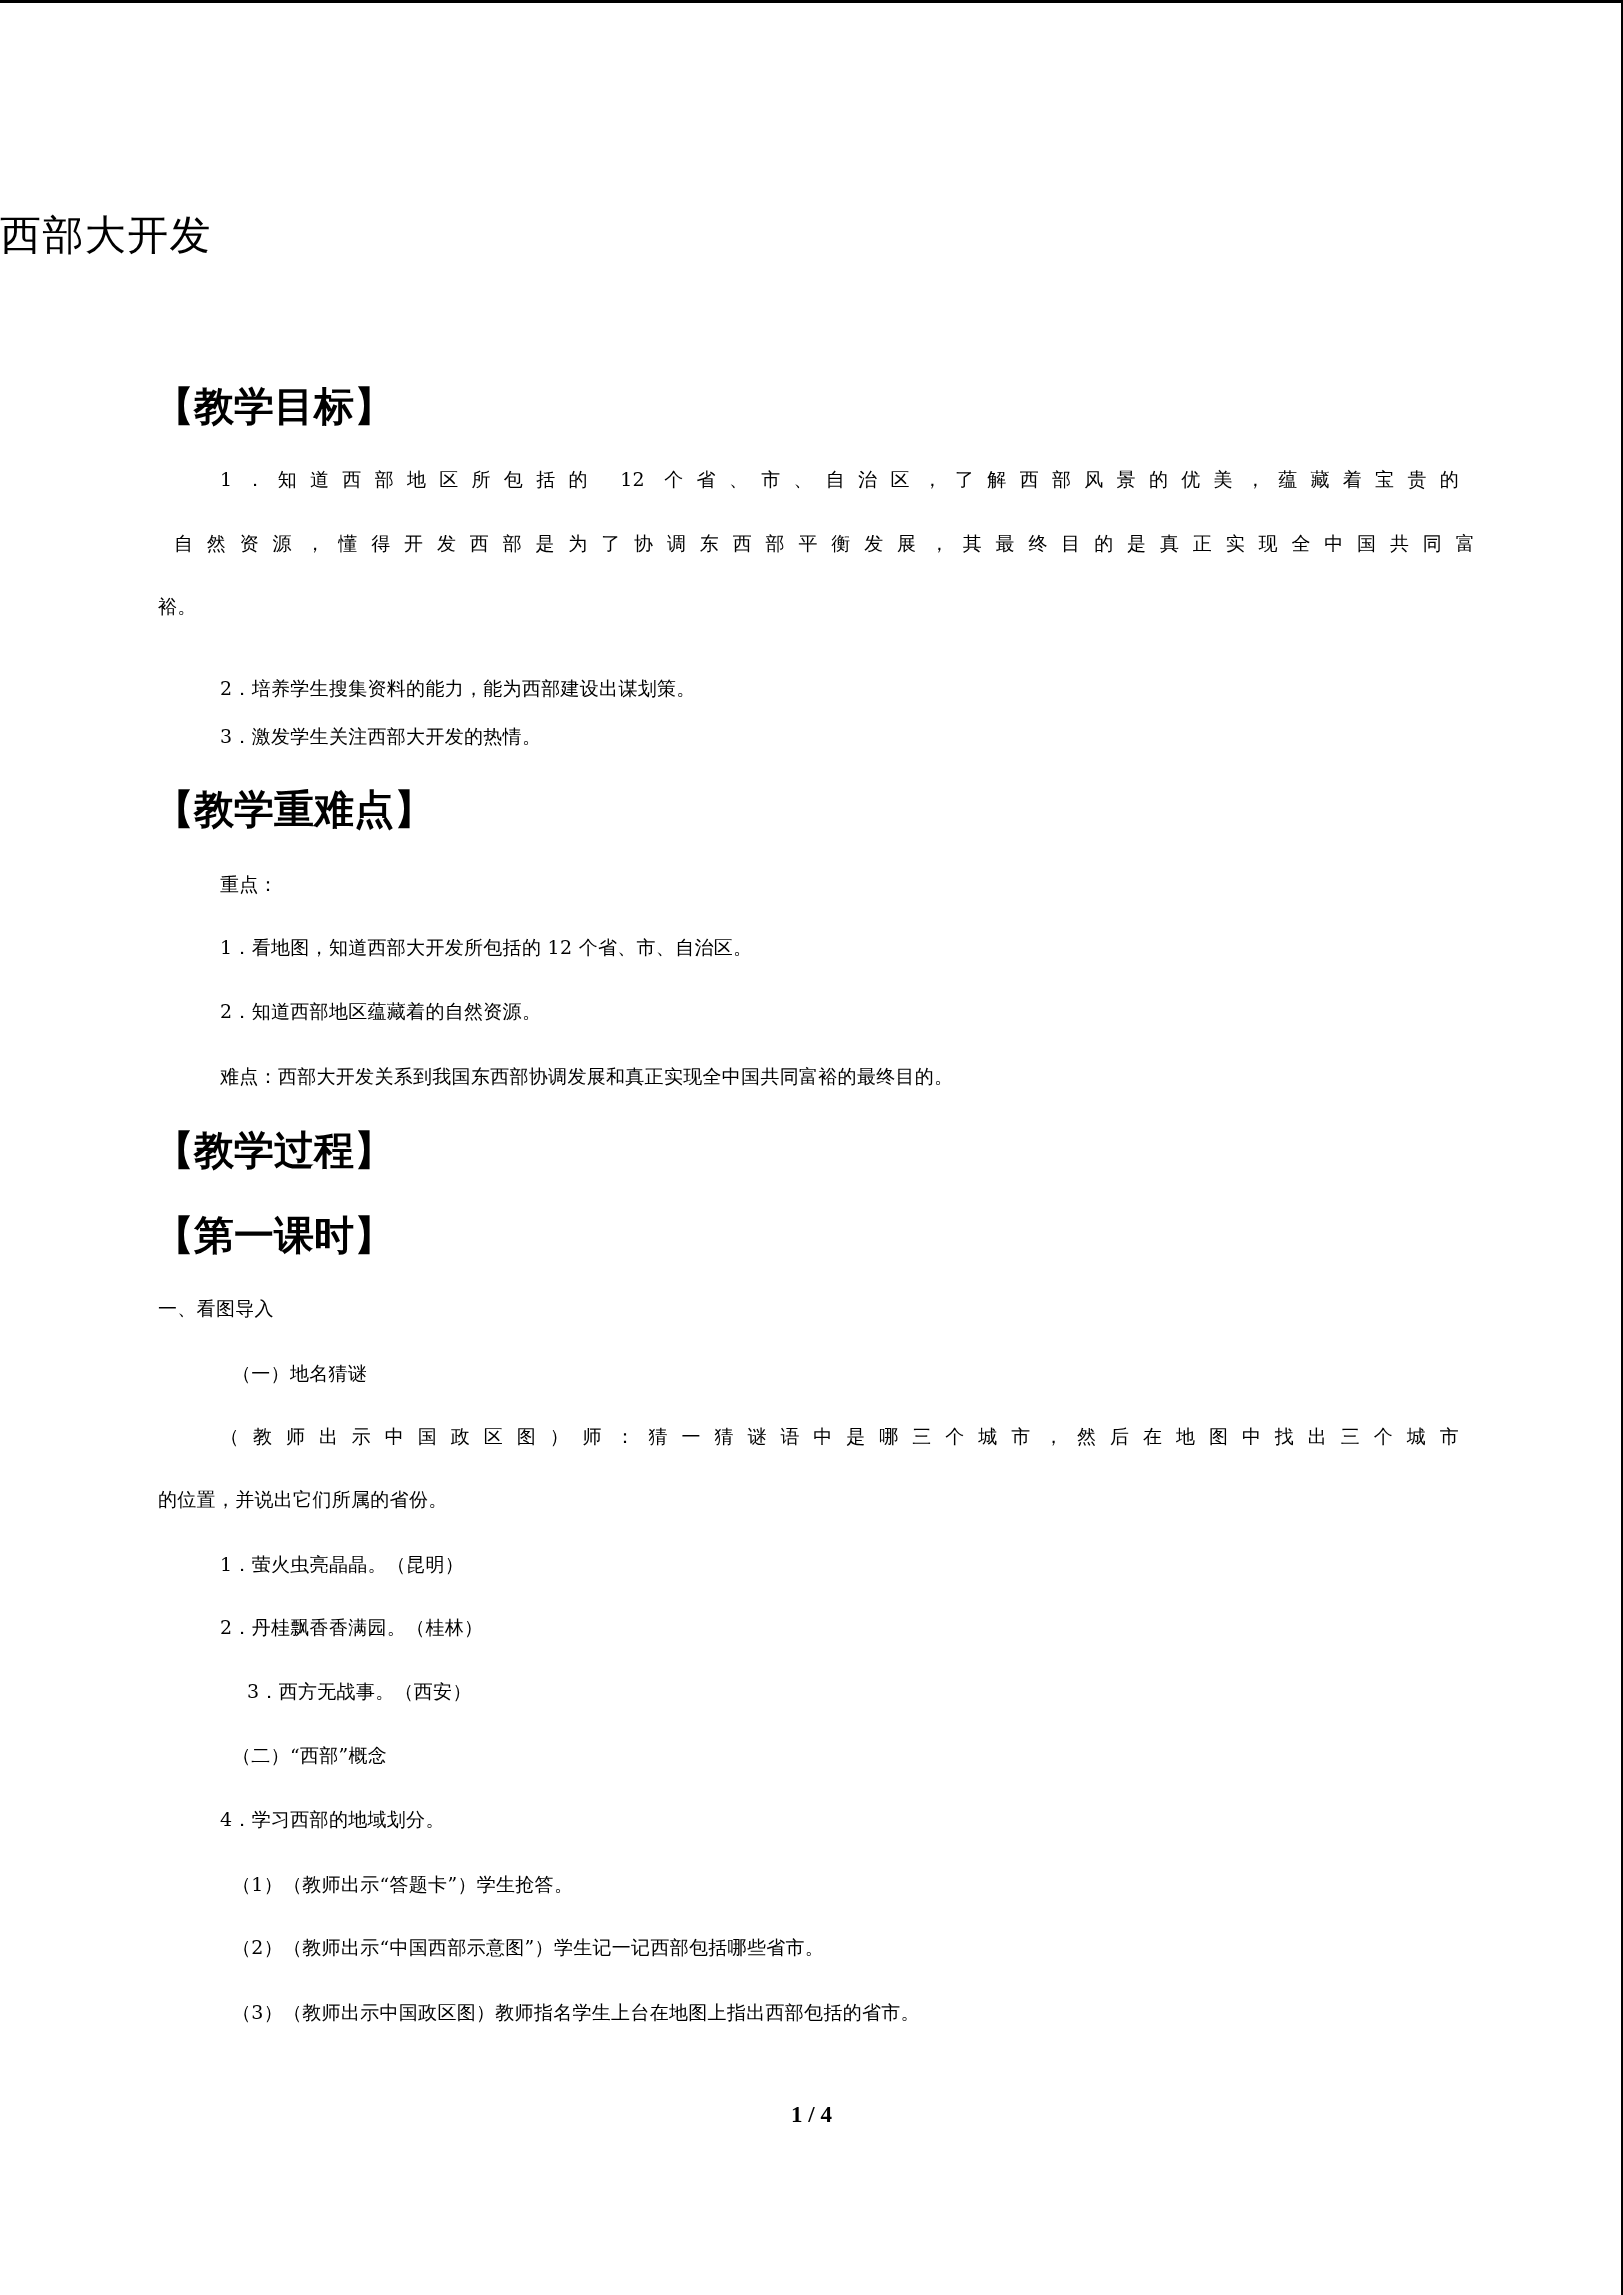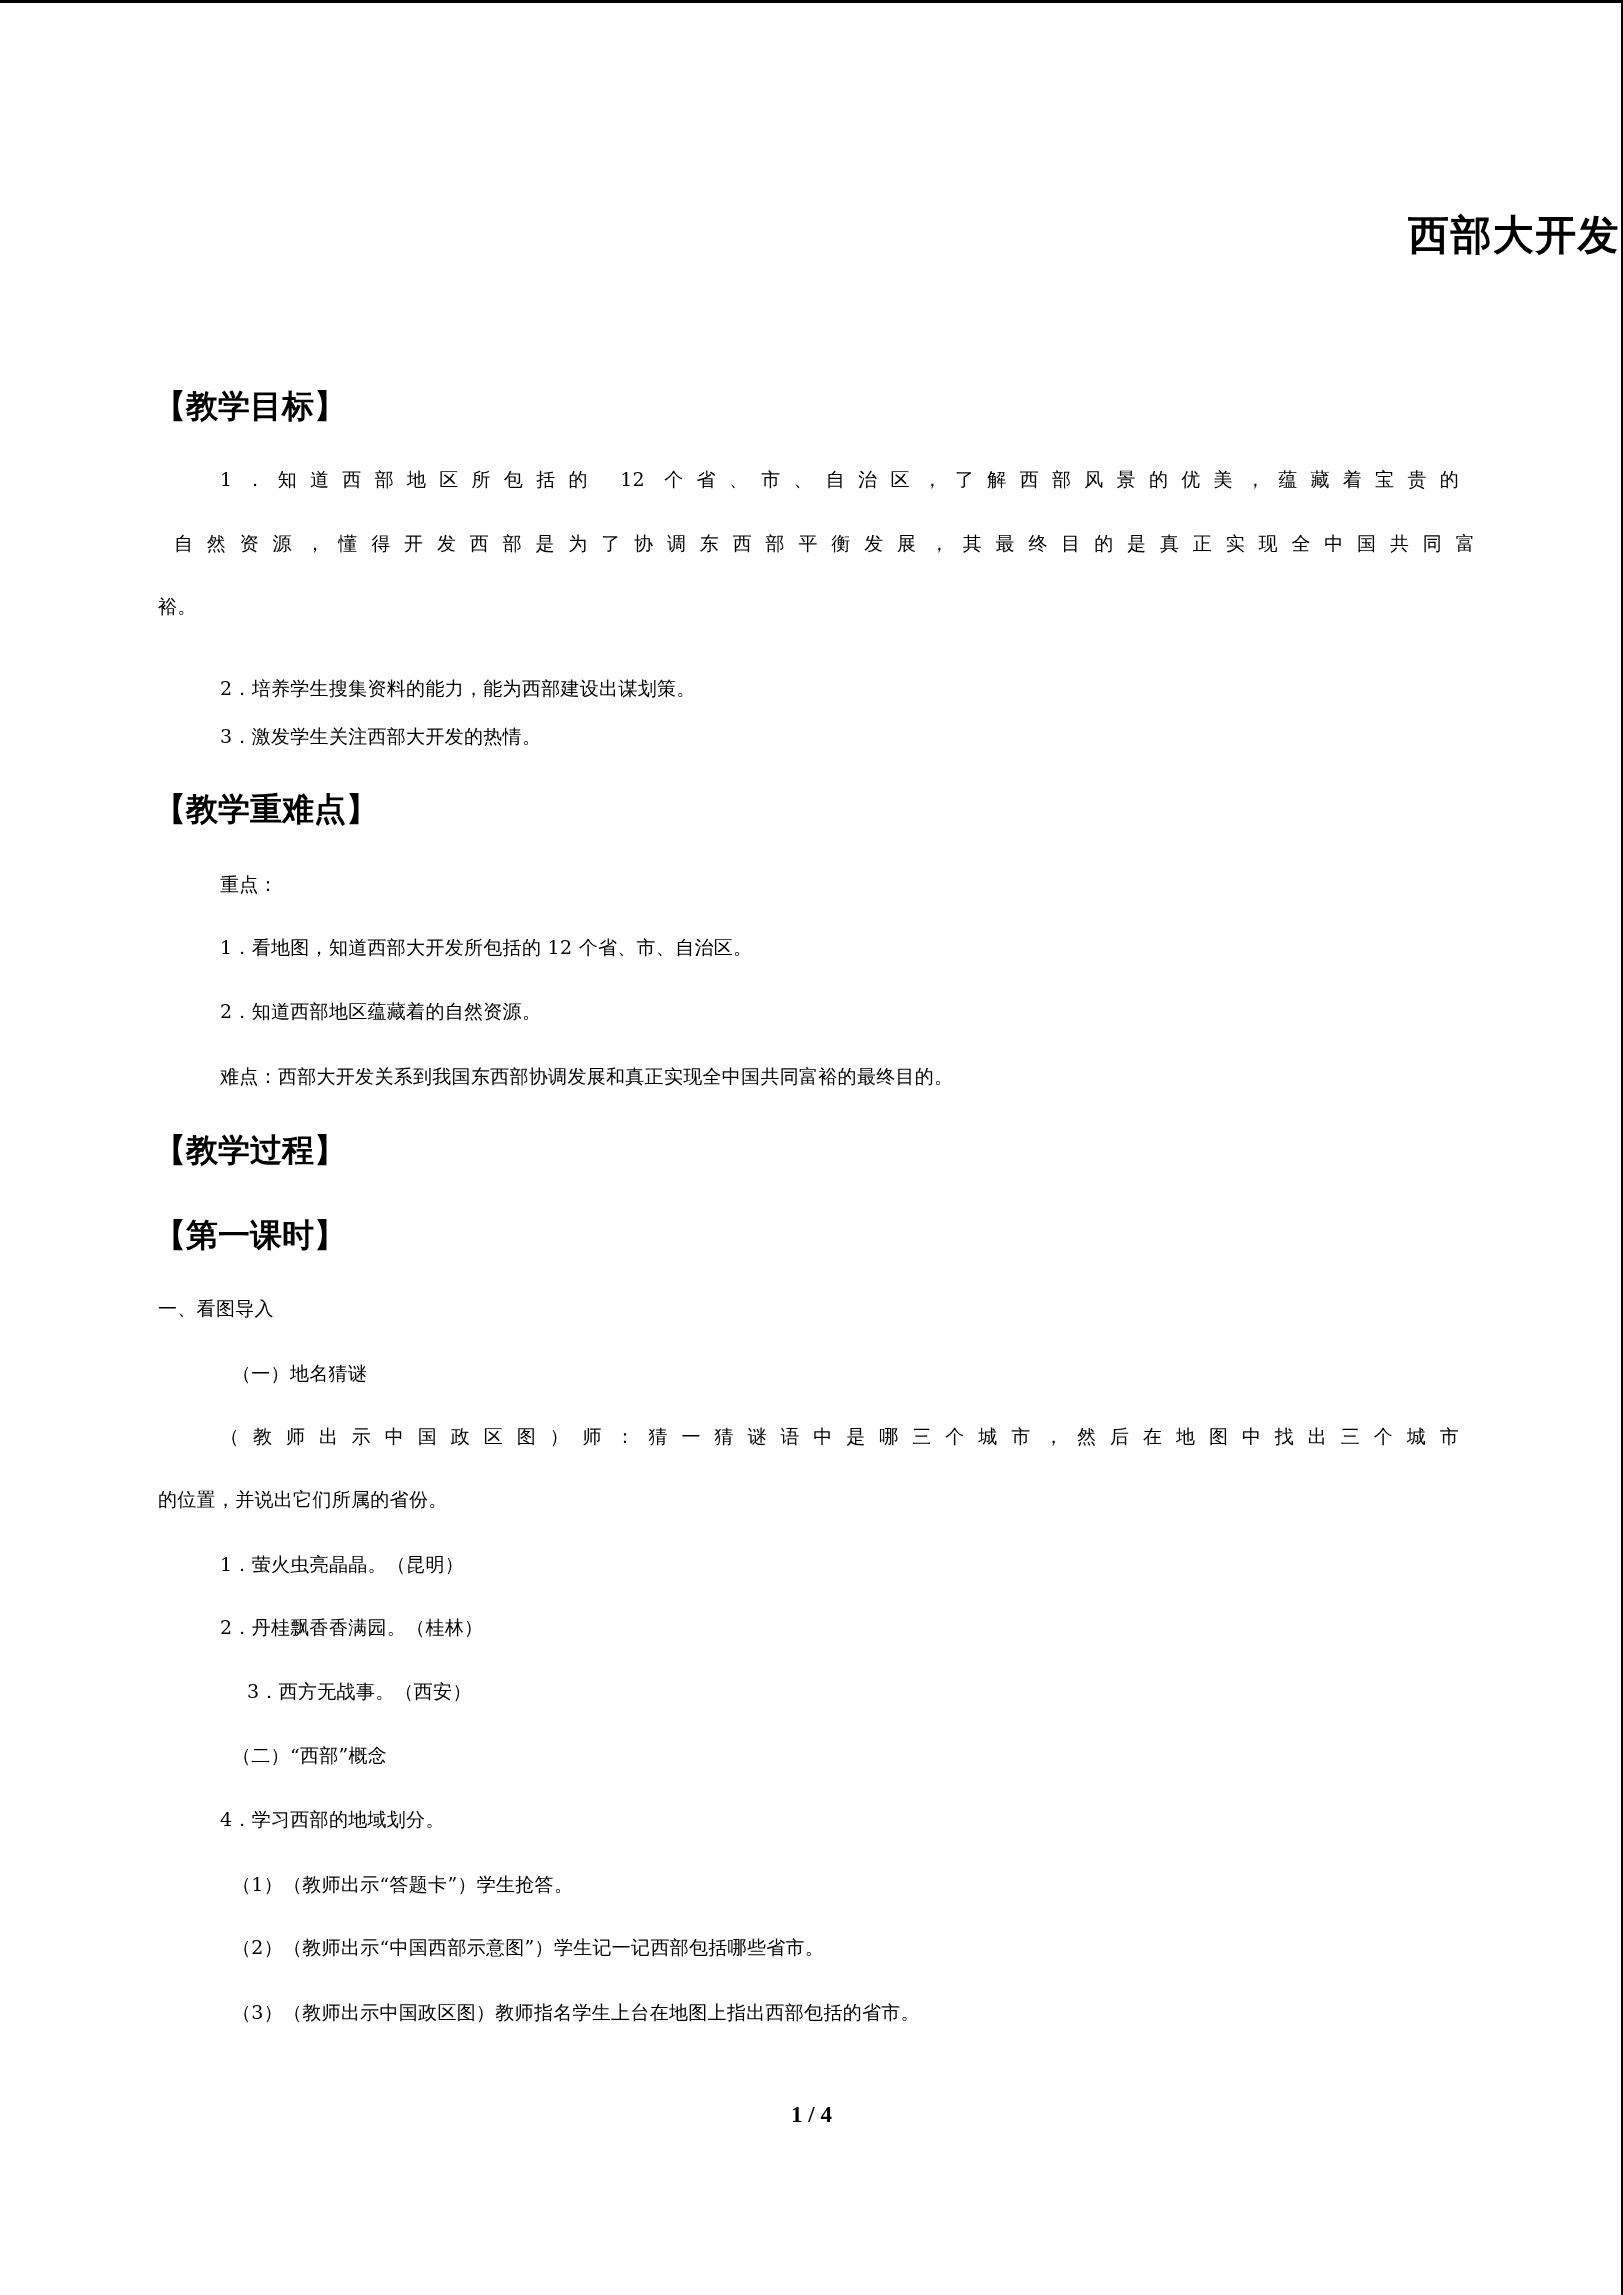--- a/index.html
+++ b/index.html
@@ -24,30 +24,30 @@
     .page-border-right {
       position: absolute;
       right: 0; top: 0;
       width: 2px; height: 2295px;
       background: #000000;
     }
     .doc-title {
       position: absolute;
       left: 0; width: 1620px;
       top: 208px;
-      text-align: right;
+      text-align: left;
       font-size: 41px;
       line-height: 55px;
-      font-weight: bold;
+      font-weight: normal;
       letter-spacing: 1.4px;
     }
     .heading {
       position: absolute;
       left: 154px;
-      font-size: 32px;
+      font-size: 40px;
       line-height: 48px;
       font-weight: bold;
       white-space: nowrap;
     }
     .line {
       position: absolute;
       font-size: 19px;
       line-height: 41px;
       white-space: nowrap;
       letter-spacing: 0.3px;

